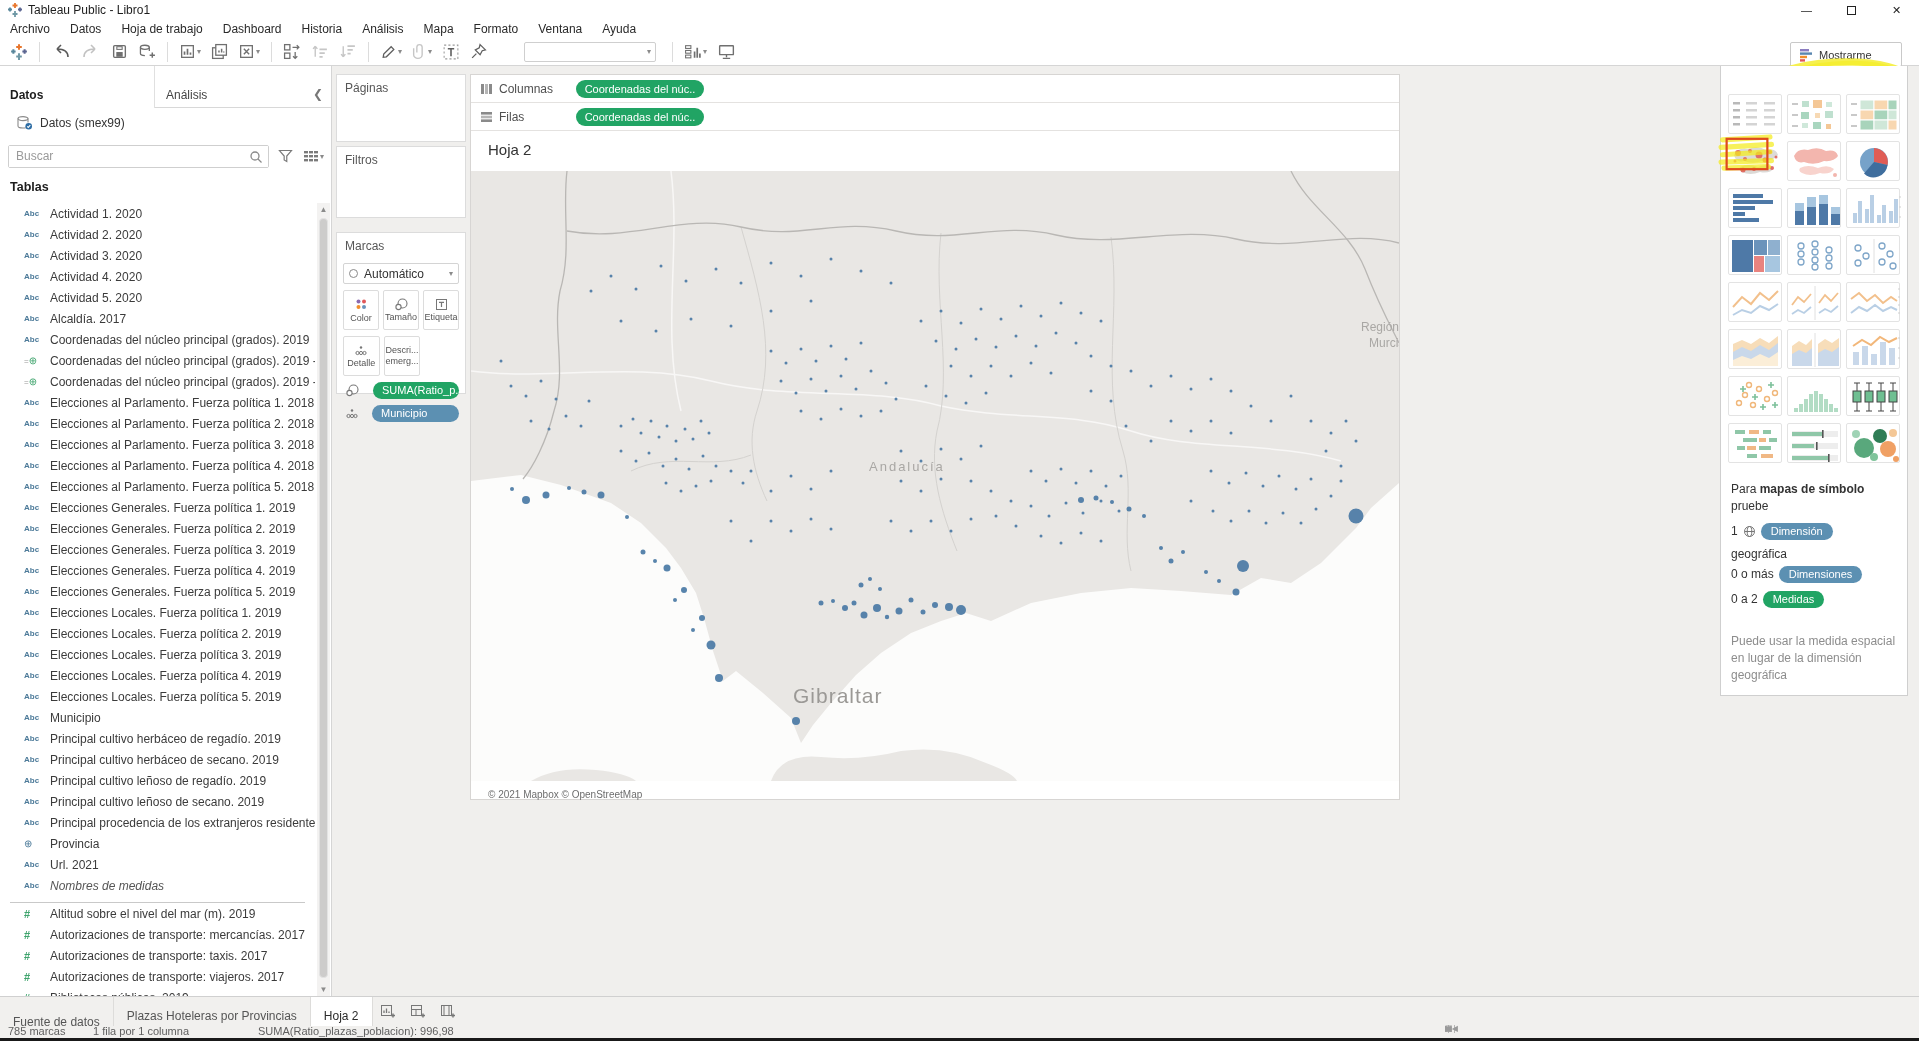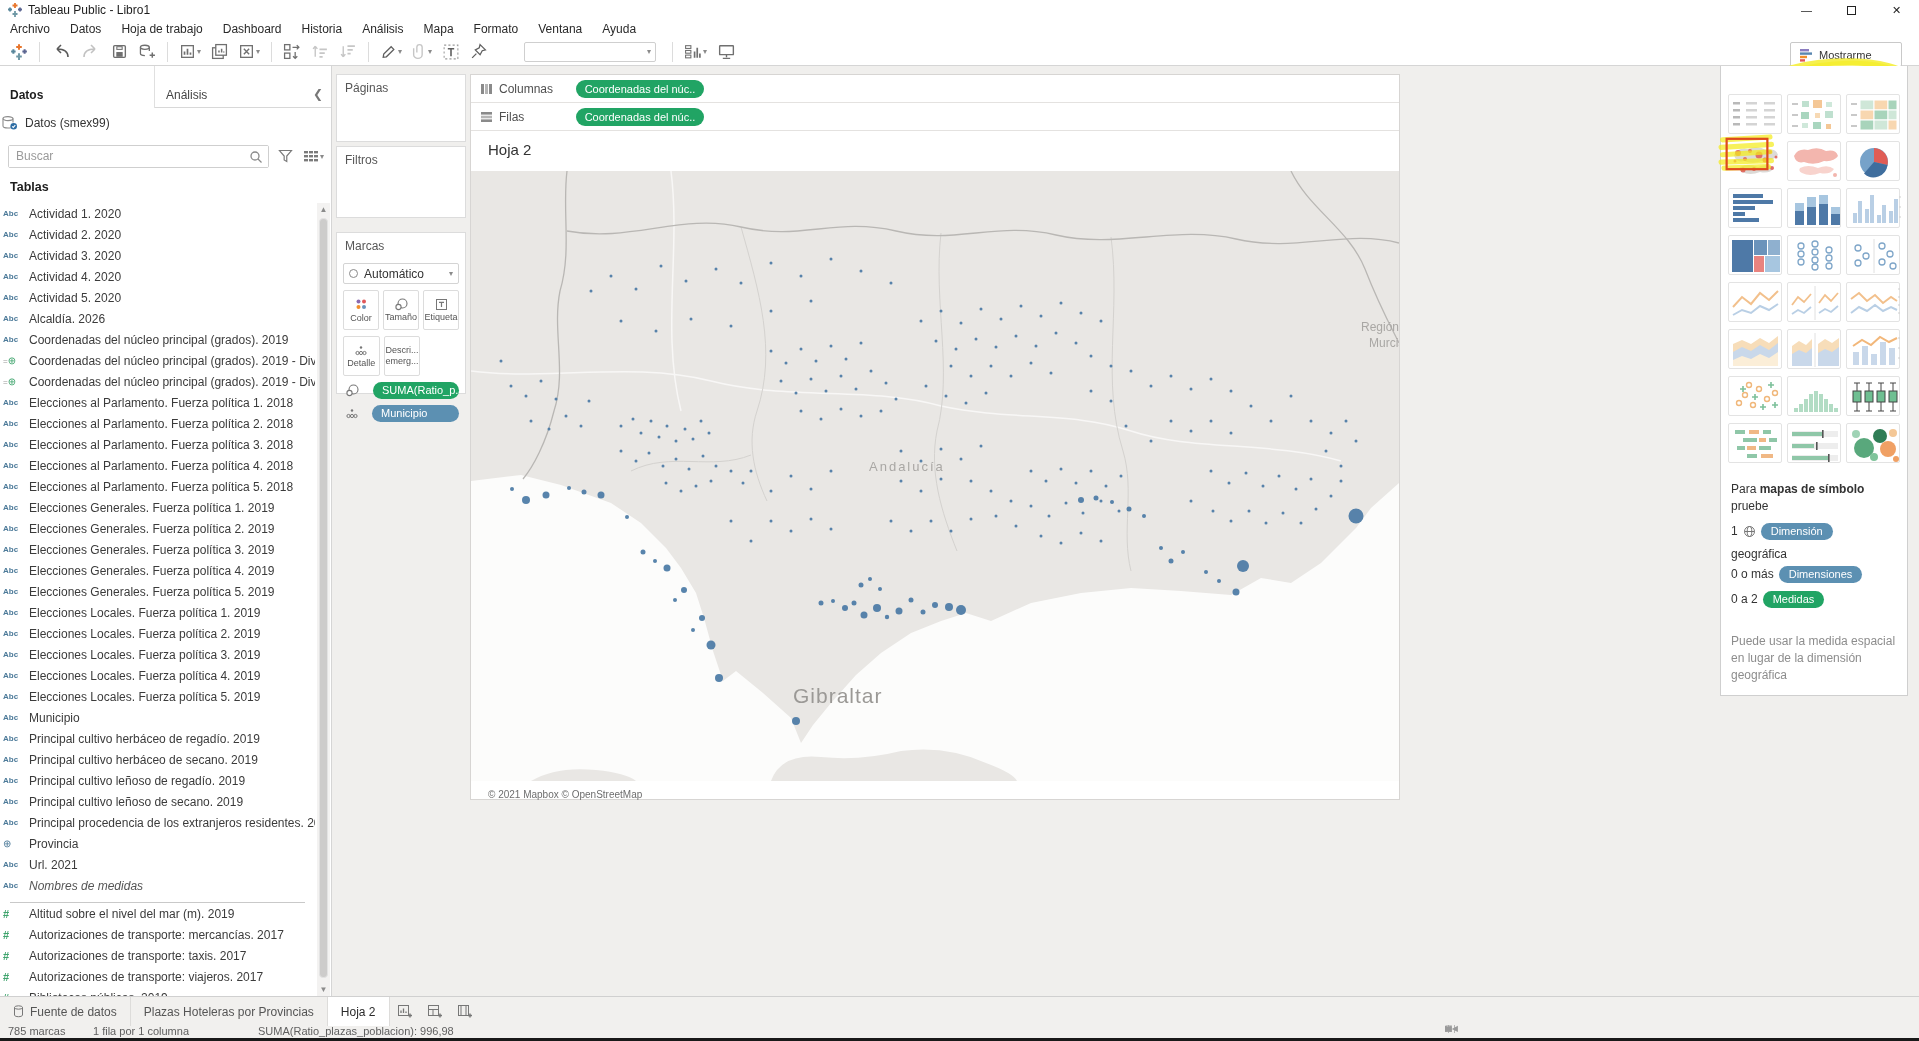--- a/index.html
+++ b/index.html
@@ -36,31 +36,31 @@
   #app { position:absolute; left:0; top:66px; width:1919px; height:975px; background:#f0efed; }
 
   
   #datapane { position:absolute; left:0; top:0; width:332px; height:930px; background:#fff; border-right:1px solid #d5d5d5; }
   #panetabs { position:absolute; left:0; top:0; width:100%; height:42px; border-bottom:1px solid #d8d8d8; }
   #tab-datos { position:absolute; left:0; top:0; width:155px; height:42px; background:#fff; border-right:1px solid #e0e0e0;
     display:flex; align-items:flex-end; padding:0 0 6px 10px; font-weight:bold; color:#1d1d1d; }
   #tab-analisis { position:absolute; left:156px; top:0; width:150px; height:42px; display:flex; align-items:flex-end;
     padding:0 0 6px 10px; color:#444; }
   #collapse { position:absolute; right:8px; bottom:6px; color:#777; font-size:12px; }
-  #dsrow { position:absolute; left:0; top:44px; width:100%; height:26px; display:flex; align-items:center; padding-left:1px; gap:7px; }
+  #dsrow { position:absolute; left:0; top:44px; width:100%; height:26px; display:flex; align-items:center; padding-left:16px; gap:7px; }
   #searchrow { position:absolute; left:8px; top:78px; width:316px; height:24px; display:flex; align-items:center; }
   #searchbox { position:relative; width:262px; height:23px; border:1px solid #cfcfcf; border-radius:2px; }
   #searchbox input { width:100%; height:100%; border:none; outline:none; padding:0 22px 0 7px; font-size:12px;
     font-family:"Liberation Sans",sans-serif; color:#333; }
   #searchbox input::placeholder { color:#9a9a9a; }
   #searchbox svg { position:absolute; right:5px; top:4px; }
   #filtericon { margin-left:9px; } #viewicon { margin-left:10px; display:flex; align-items:center; }
   #tablas-h { position:absolute; left:10px; top:114px; font-weight:bold; color:#1d1d1d; font-size:12.5px; }
   #fieldlist { position:absolute; left:0; top:137px; width:315px; height:793px; overflow:hidden; }
-  .frow { height:21px; display:flex; align-items:center; padding-left:3px; white-space:nowrap; }
+  .frow { height:21px; display:flex; align-items:center; padding-left:18px; white-space:nowrap;margin-left:6px; }
   .fi { width:26px; flex:0 0 26px; font-size:8px; font-weight:bold; color:#4c7a99; }
   .fi.num { font-size:11px; color:#3fa46d; }
   .fi.geo { font-size:10px; color:#3fa46d; font-weight:normal; }
   .fi.geo .eq { color:#999; font-size:8px; }
   .fi.geob { font-size:10px; color:#4c7a99; font-weight:normal; }
   .frow .ftxt { font-size:12px; color:#3b3b3b; }
   .frow .ftxt.it { font-style:italic; color:#555; }
   .fsep { height:7px; border-bottom:1px solid #c9c9c9; margin:0 10px 0 10px; margin-bottom:0; }
   #fscroll { position:absolute; left:317px; top:137px; width:13px; height:793px; background:#f3f2f1; }
   #fscroll .arr { position:absolute; left:0; width:13px; height:13px; color:#8b8b8b; font-size:8px; text-align:center; line-height:13px; }
@@ -104,21 +104,21 @@
   #hint { position:absolute; left:10px; top:415px; width:168px; font-size:12px; color:#333; line-height:17px; }
   #hint b { font-weight:bold; }
   .hrow { display:flex; align-items:center; gap:5px; margin-top:8px; }
   .hpill { height:17px; line-height:17px; border-radius:9px; color:#fff; font-size:11px; padding:0 10px; }
   .hpill.blue { background:#5c90b2; } .hpill.green { background:#21a464; }
   #hintnote { margin-top:25px; color:#8d8d8d; }
 
   
   #tabbar { position:absolute; left:0; top:930px; width:1919px; height:30px; background:#f1f0ee; border-top:1px solid #d0d0d0;
     display:flex; align-items:stretch; }
-  .sheettab { display:flex; align-items:center; gap:6px; padding:4px 13px; color:#555; border-right:1px solid #dddcda; }
+  .sheettab { display:flex; align-items:center; gap:6px; padding:12px 13px; color:#555; border-right:1px solid #dddcda;flex-direction:column; }
   .sheettab.active { background:#fff; color:#2b2b2b; }
   .tabicon { width:30px; display:flex; align-items:center; justify-content:center; color:#6e6e6e; }
   #statusbar { position:absolute; left:0; top:960px; width:1919px; height:12px; background:#f1f0ee; font-size:11px; color:#5f5f5f; }
   #statusbar span { position:absolute; top:-1px; }
   #statusnav { position:absolute; left:1445px; top:-2px; display:flex; gap:9px; color:#9a9a9a; font-size:8px; }
   #blackstrip { position:absolute; left:0; top:972px; width:1919px; height:3px; background:#191919; }
 
   svg text { font-family:"Liberation Sans",sans-serif; }
 </style>
 </head>
@@ -359,21 +359,21 @@
         <div class="frow">
           <span class="fi">Abc</span>
           <span class="ftxt">Actividad 4. 2020</span>
         </div>
         <div class="frow">
           <span class="fi">Abc</span>
           <span class="ftxt">Actividad 5. 2020</span>
         </div>
         <div class="frow">
           <span class="fi">Abc</span>
-          <span class="ftxt">Alcaldía. 2026</span>
+          <span class="ftxt">Alcaldía. 2017</span>
         </div>
         <div class="frow">
           <span class="fi">Abc</span>
           <span class="ftxt">Coordenadas del núcleo principal (grados). 2019</span>
         </div>
         <div class="frow">
           <span class="fi geo"><span class="eq">=</span>⊕</span>
           <span class="ftxt">Coordenadas del núcleo principal (grados). 2019 - División 1</span>
         </div>
         <div class="frow">

